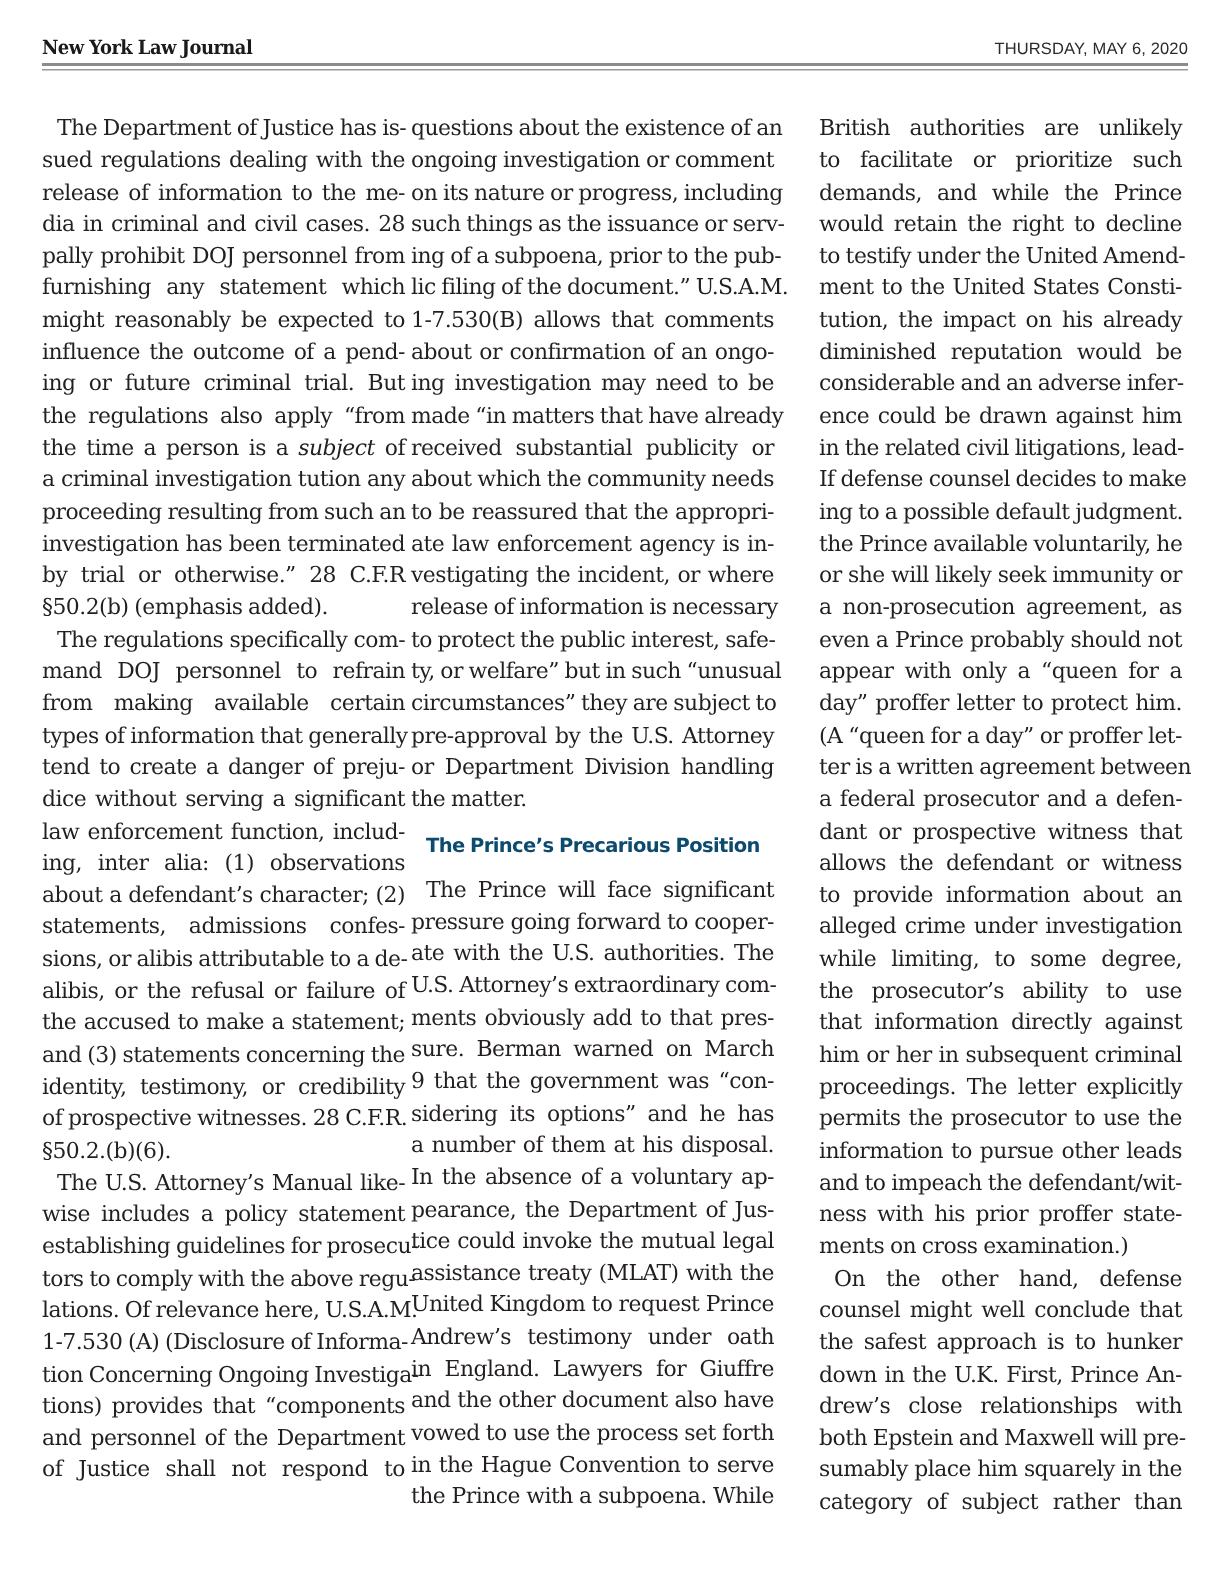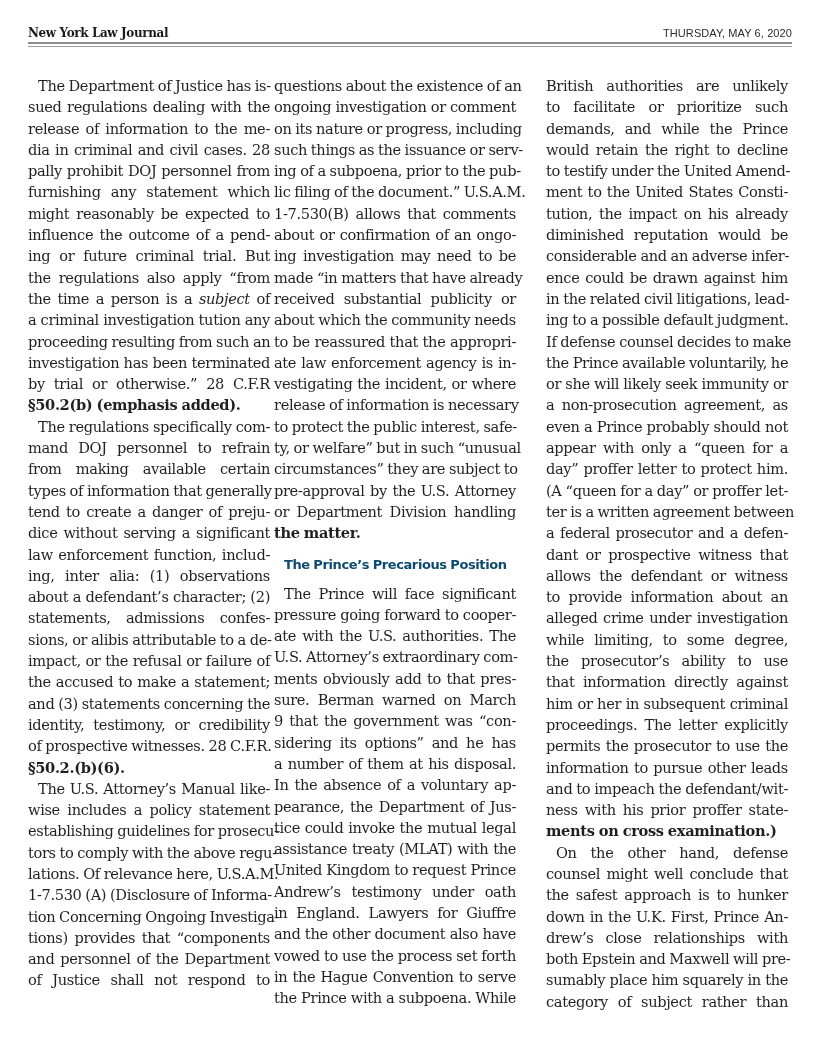--- a/index.html
+++ b/index.html
@@ -86,21 +86,20 @@
     .line {
       display: block;
       text-align: justify;
       text-align-last: justify;
       white-space: nowrap;
       overflow: visible;
       height: 21.3px;
     }
     .line.last {
       text-align-last: left;
-      font-weight: bold;
     }
     .line.indent {
       padding-left: 10px;
     }
     em { font-style: italic; }
   </style>
 </head>
 <body>
 
 <header>
@@ -134,21 +133,21 @@
       <span class="line">mand DOJ personnel to refrain</span>
       <span class="line">from making available certain</span>
       <span class="line">types of information that generally</span>
       <span class="line">tend to create a danger of preju-</span>
       <span class="line">dice without serving a significant</span>
       <span class="line">law enforcement function, includ-</span>
       <span class="line">ing, inter alia: (1) observations</span>
       <span class="line">about a defendant’s character; (2)</span>
       <span class="line">statements, admissions confes-</span>
       <span class="line">sions, or alibis attributable to a de-</span>
-      <span class="line">impact, or the refusal or failure of</span>
+      <span class="line">alibis, or the refusal or failure of</span>
       <span class="line">the accused to make a statement;</span>
       <span class="line">and (3) statements concerning the</span>
       <span class="line">identity, testimony, or credibility</span>
       <span class="line">of prospective witnesses. 28 C.F.R.</span>
       <span class="line last">§50.2.(b)(6).</span>
       <span class="line indent">The U.S. Attorney’s Manual like-</span>
       <span class="line">wise includes a policy statement</span>
       <span class="line">establishing guidelines for prosecu-</span>
       <span class="line">tors to comply with the above regu-</span>
       <span class="line">lations. Of relevance here, U.S.A.M.</span>
@@ -212,22 +211,22 @@
       <span class="line">to facilitate or prioritize such</span>
       <span class="line">demands, and while the Prince</span>
       <span class="line">would retain the right to decline</span>
       <span class="line">to testify under the United Amend-</span>
       <span class="line">ment to the United States Consti-</span>
       <span class="line">tution, the impact on his already</span>
       <span class="line">diminished reputation would be</span>
       <span class="line">considerable and an adverse infer-</span>
       <span class="line">ence could be drawn against him</span>
       <span class="line">in the related civil litigations, lead-</span>
+      <span class="line">If defense counsel decides to make</span>
       <span class="line">ing to a possible default judgment.</span>
-      <span class="line">If defense counsel decides to make</span>
       <span class="line">the Prince available voluntarily, he</span>
       <span class="line">or she will likely seek immunity or</span>
       <span class="line">a non-prosecution agreement, as</span>
       <span class="line">even a Prince probably should not</span>
       <span class="line">appear with only a “queen for a</span>
       <span class="line">day” proffer letter to protect him.</span>
       <span class="line">(A “queen for a day” or proffer let-</span>
       <span class="line">ter is a written agreement between</span>
       <span class="line">a federal prosecutor and a defen-</span>
       <span class="line">dant or prospective witness that</span>

